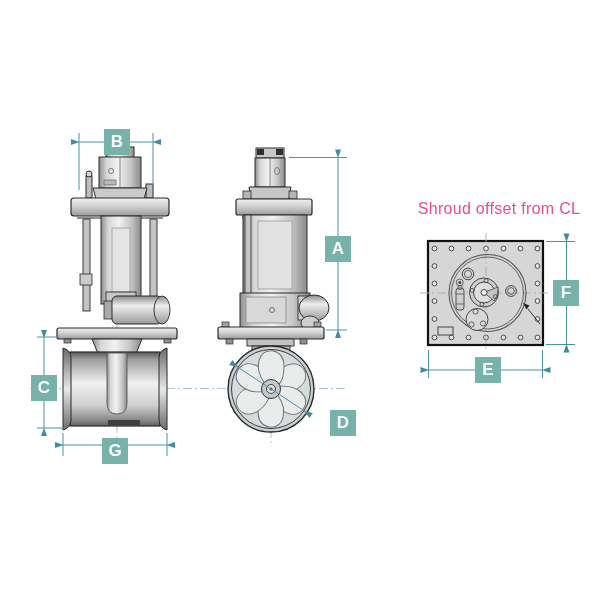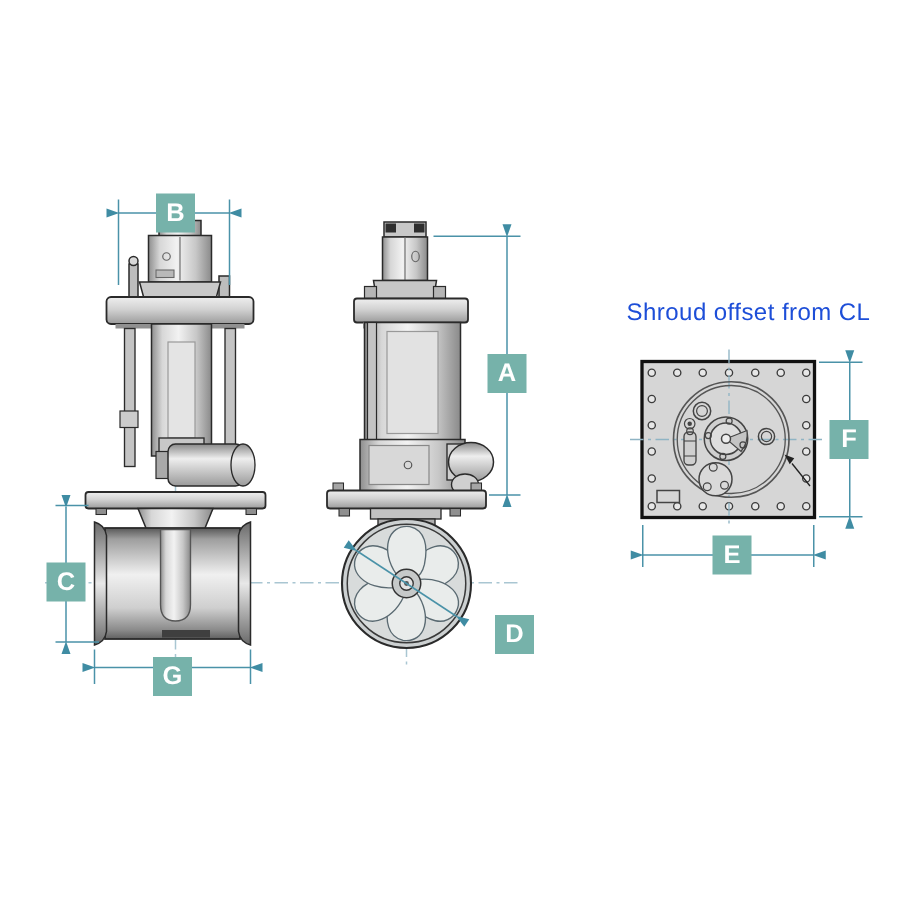--- a/index.html
+++ b/index.html
@@ -3,21 +3,21 @@
 <meta charset="utf-8">
 <style>
   html,body{margin:0;padding:0;background:#ffffff;}
   #canvas{position:relative;width:600px;height:600px;background:#ffffff;overflow:hidden;
           font-family:"Liberation Sans",sans-serif;}
   #drawing{position:absolute;left:0;top:0;}
   .dim-label{position:absolute;width:26px;height:26px;background:#76b2aa;color:#ffffff;
              font-weight:bold;font-size:17px;line-height:26px;text-align:center;
              font-family:"Liberation Sans",sans-serif;}
   .view-title{position:absolute;left:414px;top:200px;width:170px;text-align:center;
-              color:#1d4ed8;font-size:16px;letter-spacing:.3px;
+              color:#ec4899;font-size:16px;letter-spacing:.3px;
               font-family:"Liberation Sans",sans-serif;}
 </style>
 </head>
 <body>
 
 <div id="canvas">
 
 <svg id="drawing" width="600" height="600" viewBox="0 0 600 600">
   <defs>
     <linearGradient id="gMH" x1="0" y1="0" x2="1" y2="0">

